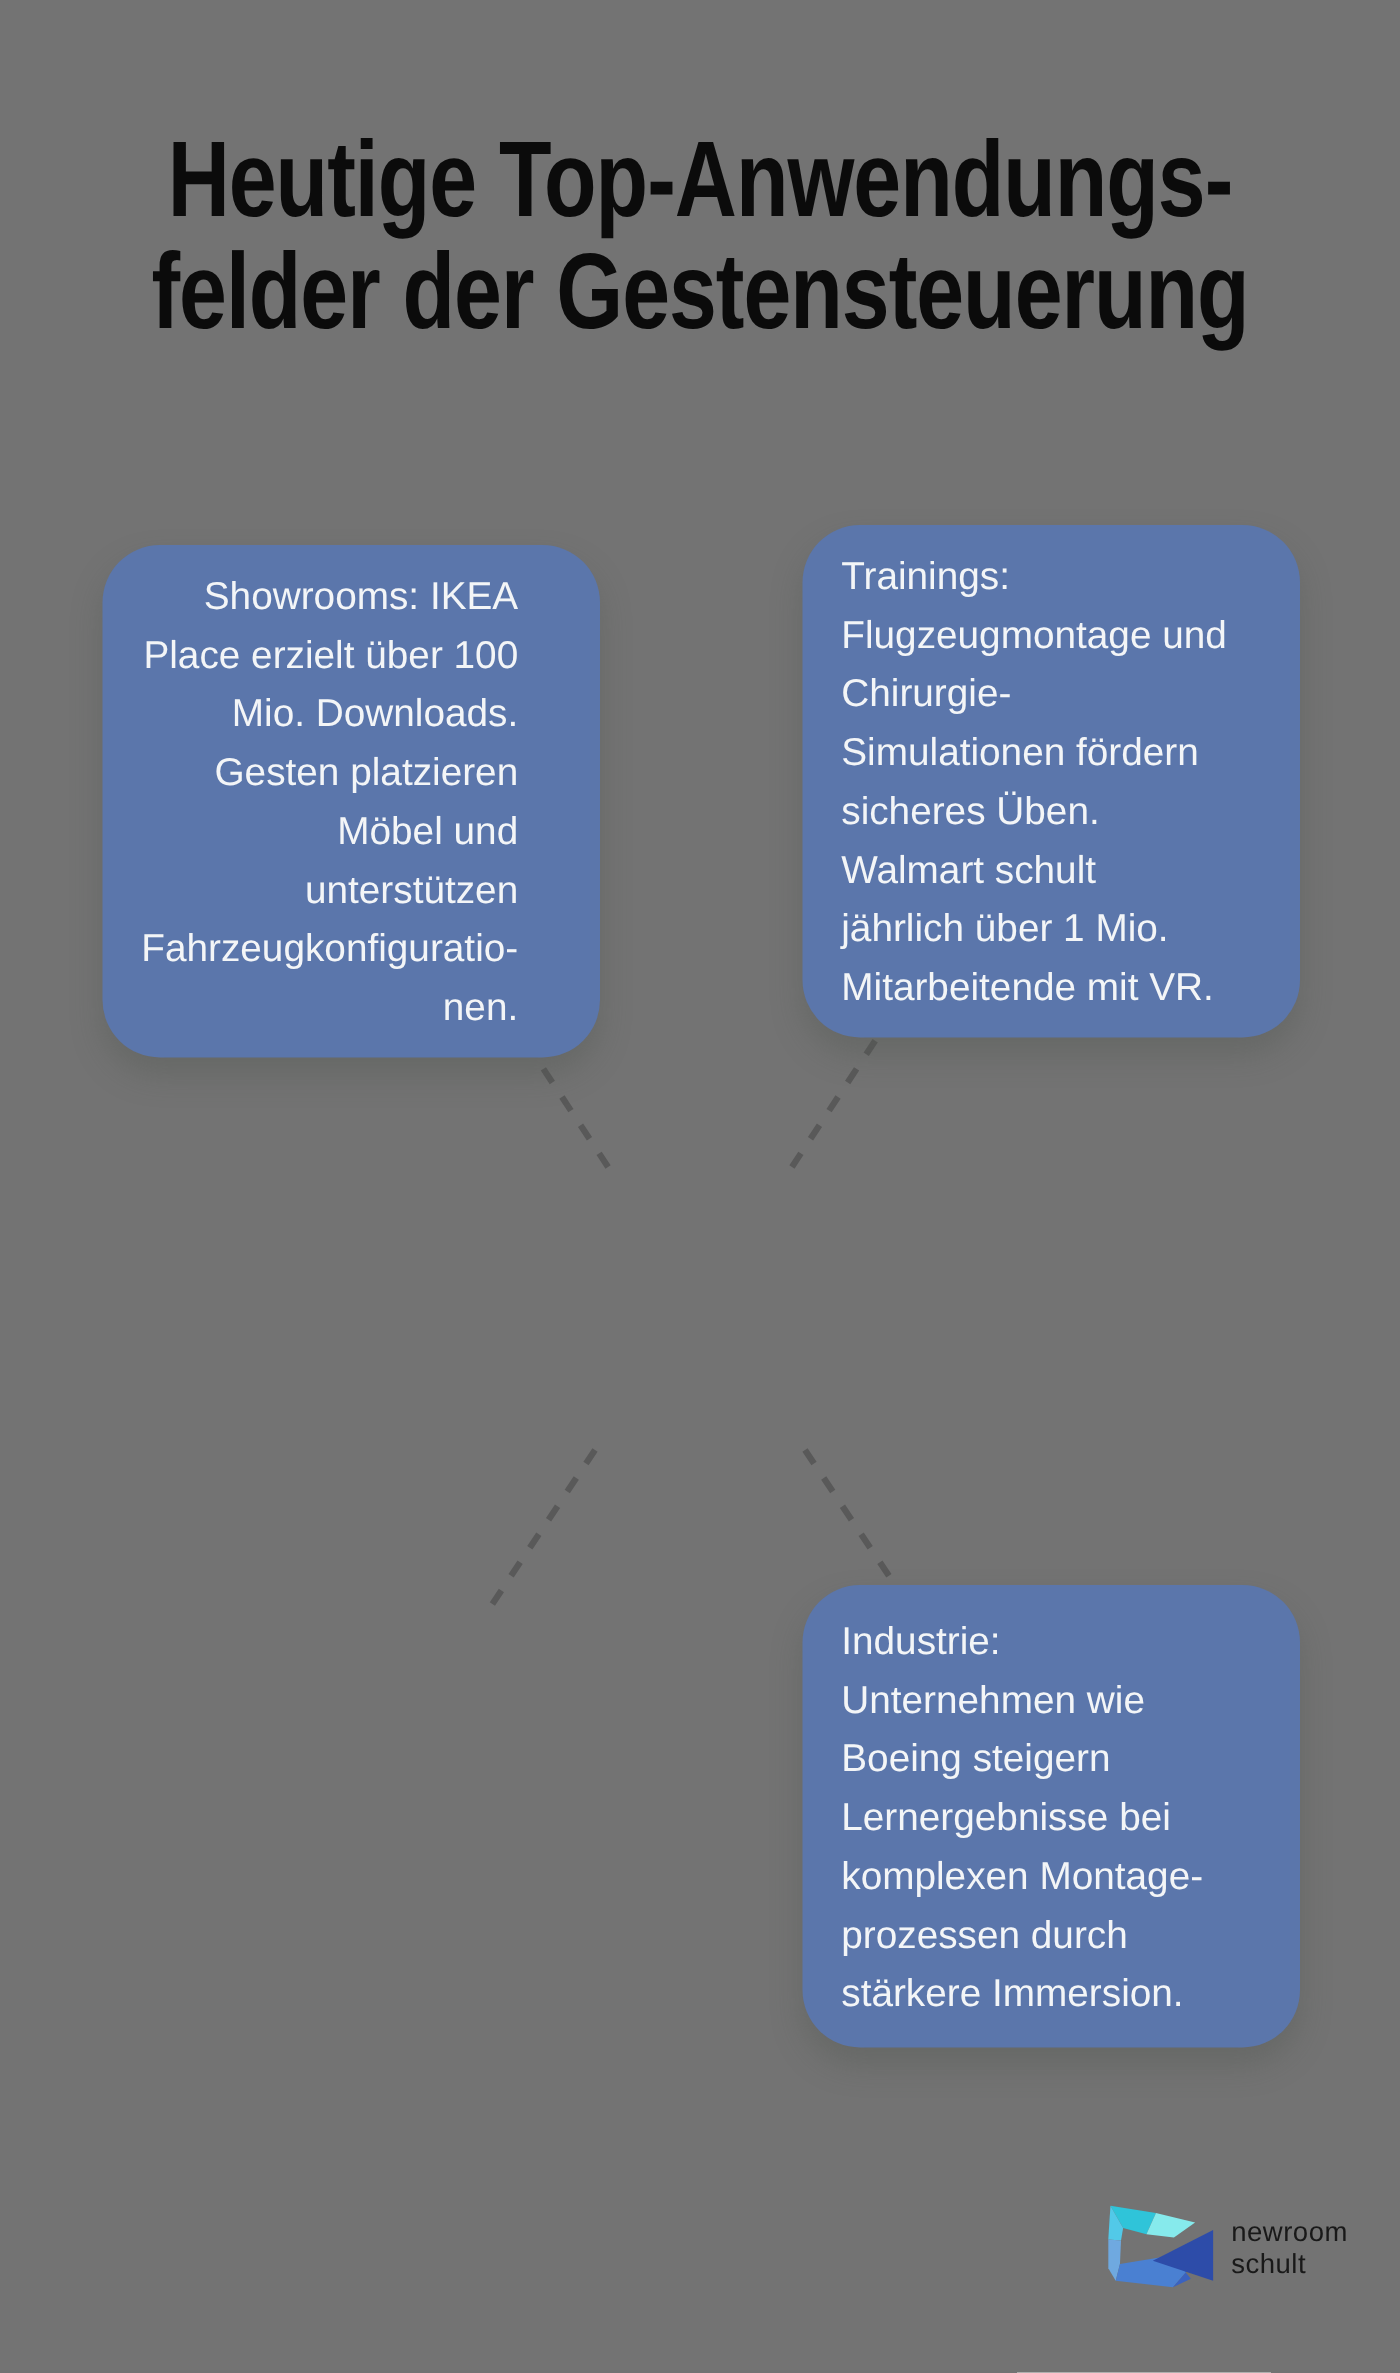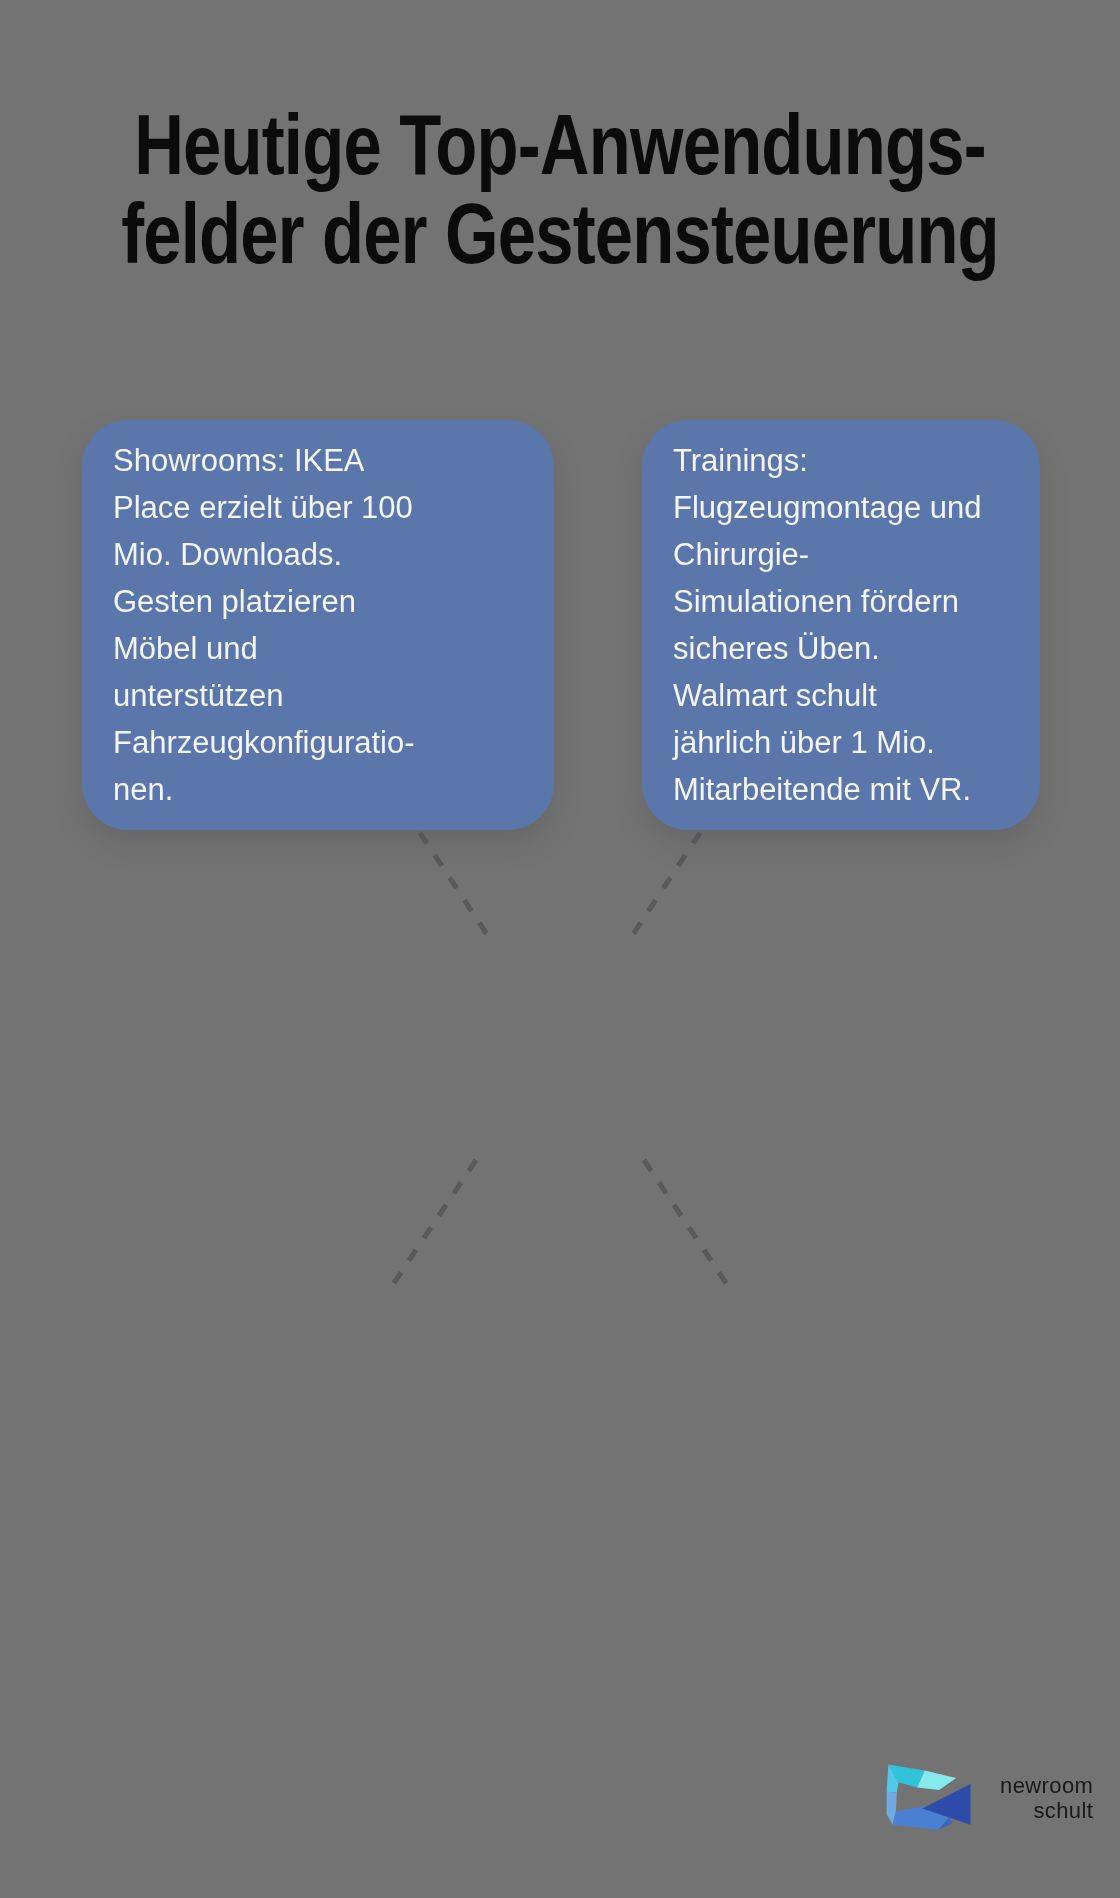--- a/index.html
+++ b/index.html
@@ -54,21 +54,21 @@
     line-height: 47px;
     display: flex;
     align-items: center;
     padding: 0 30px 0 31px;
     box-shadow: 0 14px 24px rgba(80, 85, 80, 0.35);
   }
   .node p {
     margin: 0;
     white-space: pre-line;
   }
-  .node-tl { left: 82px;  top: 420px;  width: 472px; height: 410px; }
+  .node-tl { left: 82px;  top: 436px;  width: 398px; height: 410px; text-align: right; }
   .node-tr { left: 642px; top: 420px;  width: 398px; height: 410px; }
   .node-bl { left: 82px;  top: 1268px; width: 398px; height: 324px; }
   .node-br { left: 642px; top: 1268px; width: 398px; height: 370px; }
   .center-node {
     position: absolute;
     left: 380px;
     top: 930px;
     width: 360px;
     height: 240px;
     background: #f0f1f3;
@@ -88,22 +88,21 @@
     white-space: pre-line;
     transform: scaleX(0.84);
     transform-origin: 50% 50%;
   }
   .logo {
     position: absolute;
     left: 886px;
     top: 1762px;
     display: flex;
     align-items: center;
-    gap: 28px;
-    text-align: right;
+    gap: 13px;
   }
   .logo-mark {
     width: 86px;
     height: 72px;
     display: block;
   }
   .logo-text {
     display: flex;
     flex-direction: column;
     font-size: 22px;
@@ -144,20 +143,29 @@
 Chirurgie-
 Simulationen fördern
 sicheres Üben.
 Walmart schult
 jährlich über 1 Mio.
 Mitarbeitende mit VR.</p>
   </div>
 
 
 
+  <div class="node node-br">
+    <p>Industrie:
+Unternehmen wie
+Boeing steigern
+Lernergebnisse bei
+komplexen Montage-
+prozessen durch
+stärkere Immersion.</p>
+  </div>
 
   <div class="logo">
     <svg class="logo-mark" viewBox="0 0 100 85" xmlns="http://www.w3.org/2000/svg" aria-hidden="true">
 
       <polygon points="2,3 45,10 36,30 14,24" fill="#2fc4d9"></polygon>
       <polygon points="45,10 82,19 62,33 36,30" fill="#86eaec"></polygon>
 
       <polygon points="2,3 14,24 12,36 0,35" fill="#52c9e8"></polygon>
       <polygon points="0,35 12,36 11,58 7,74 0,62" fill="#6fa9e0"></polygon>
 

